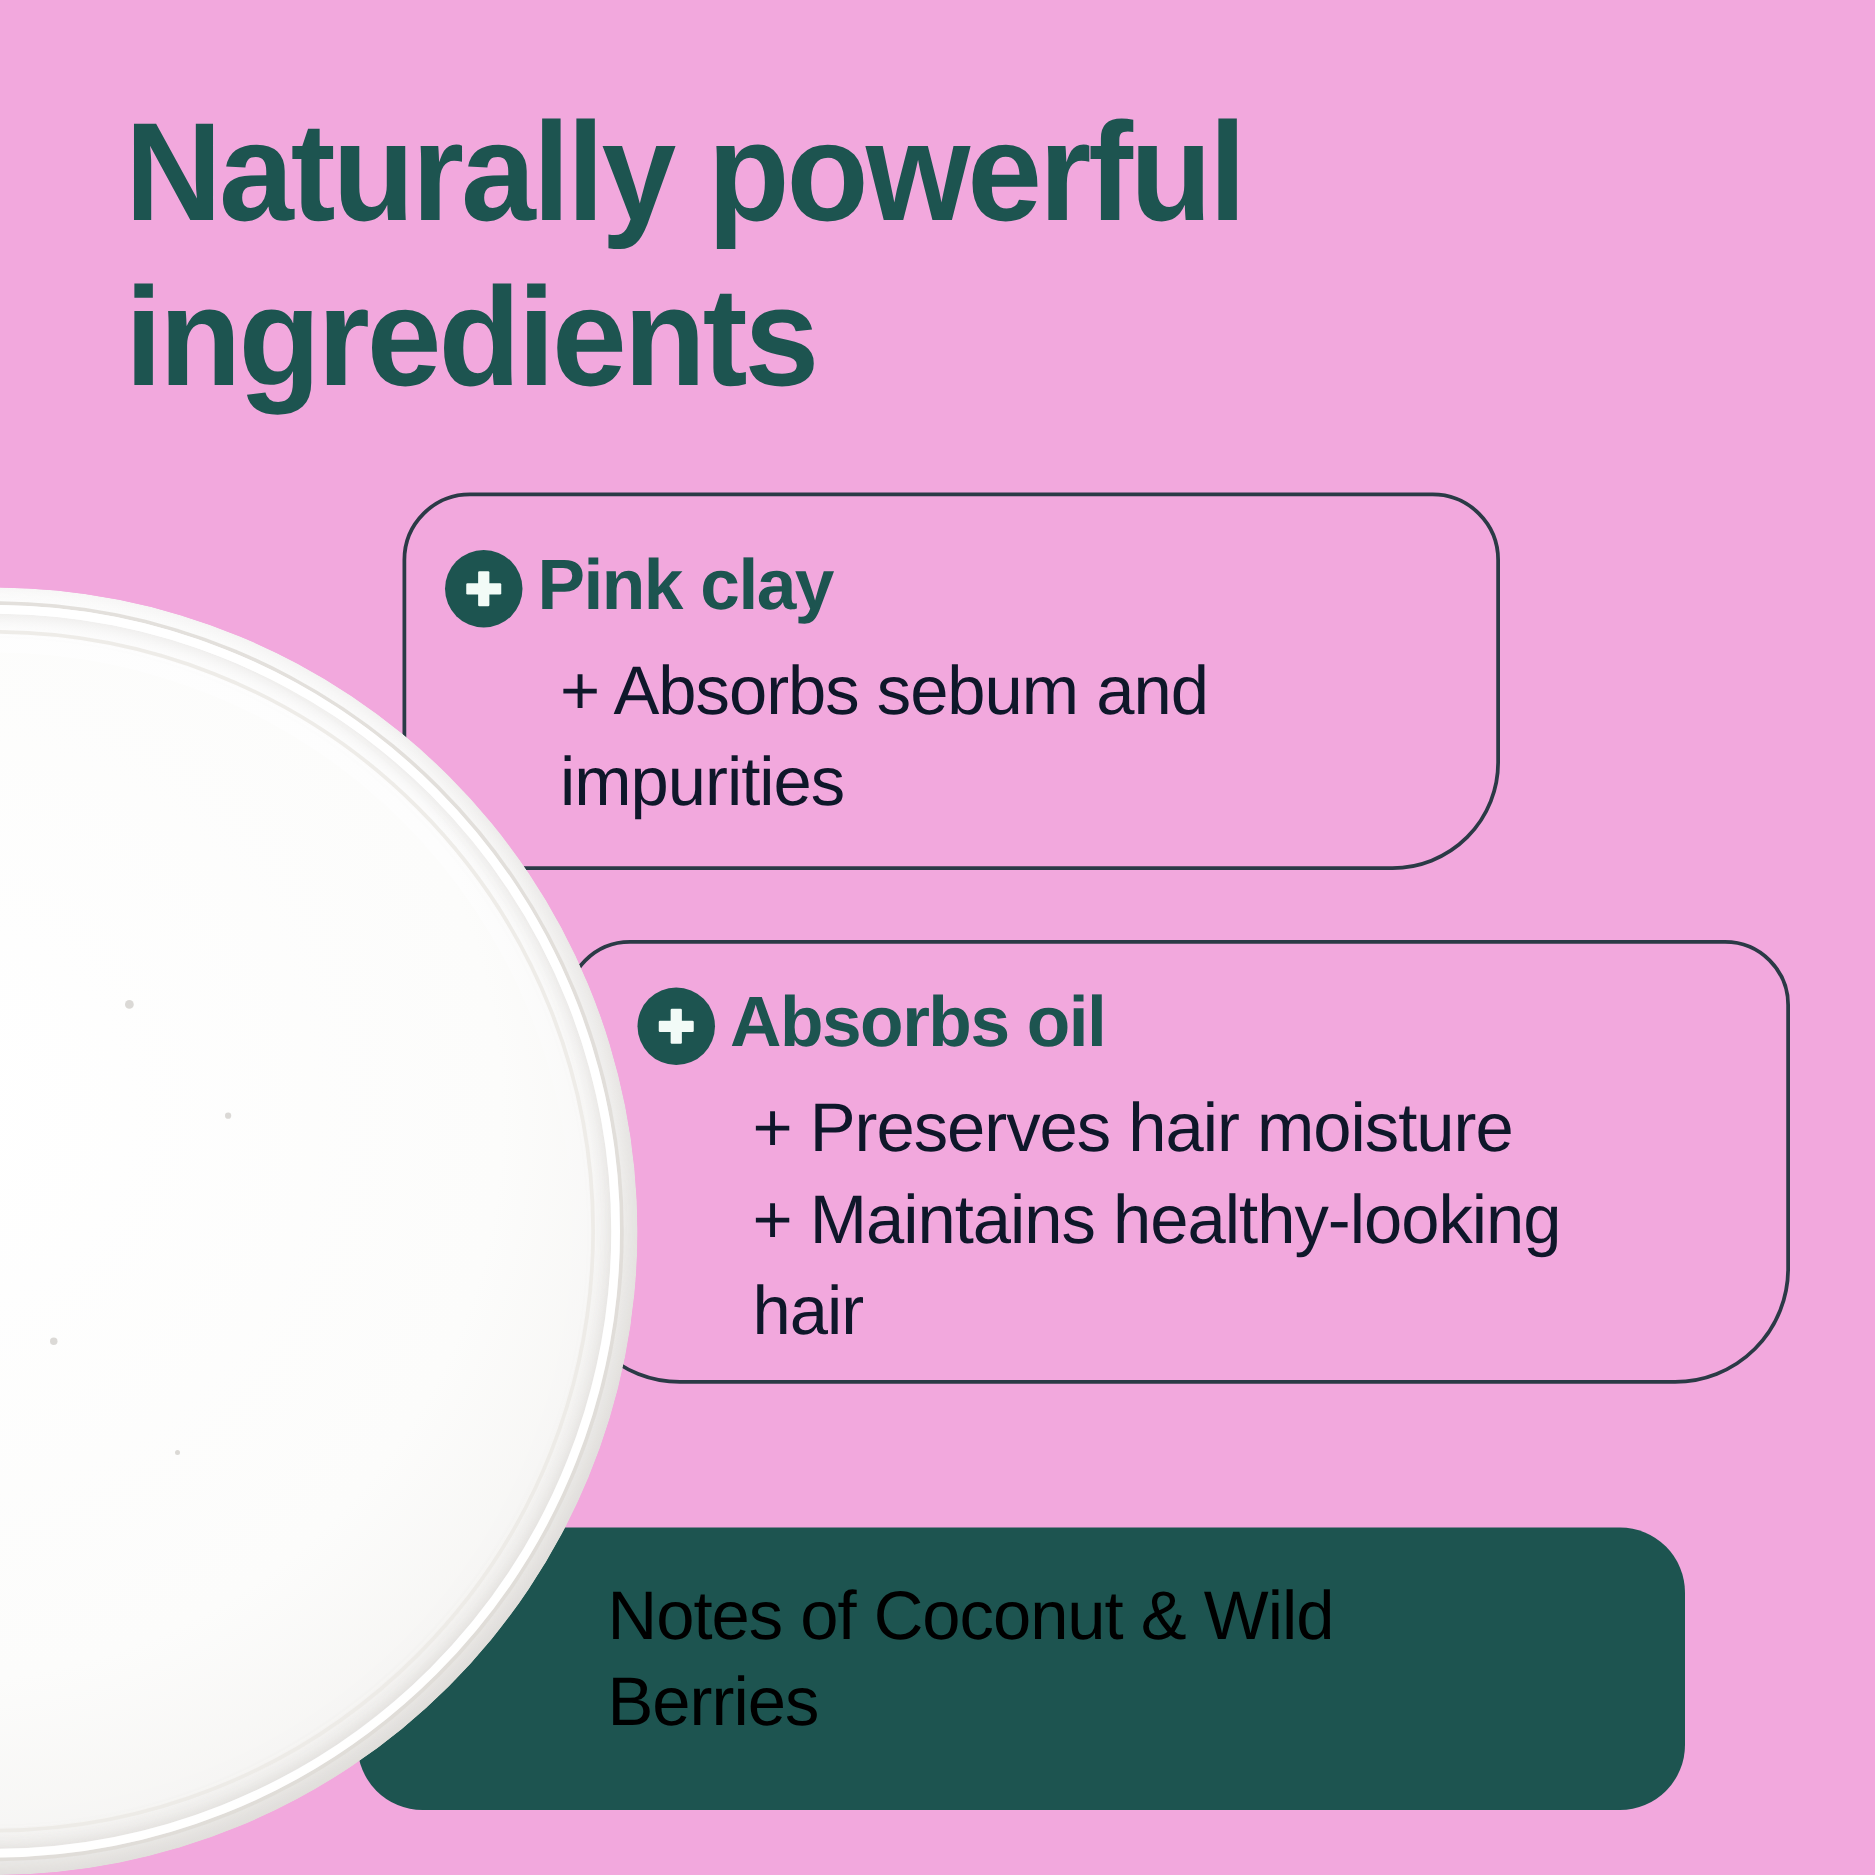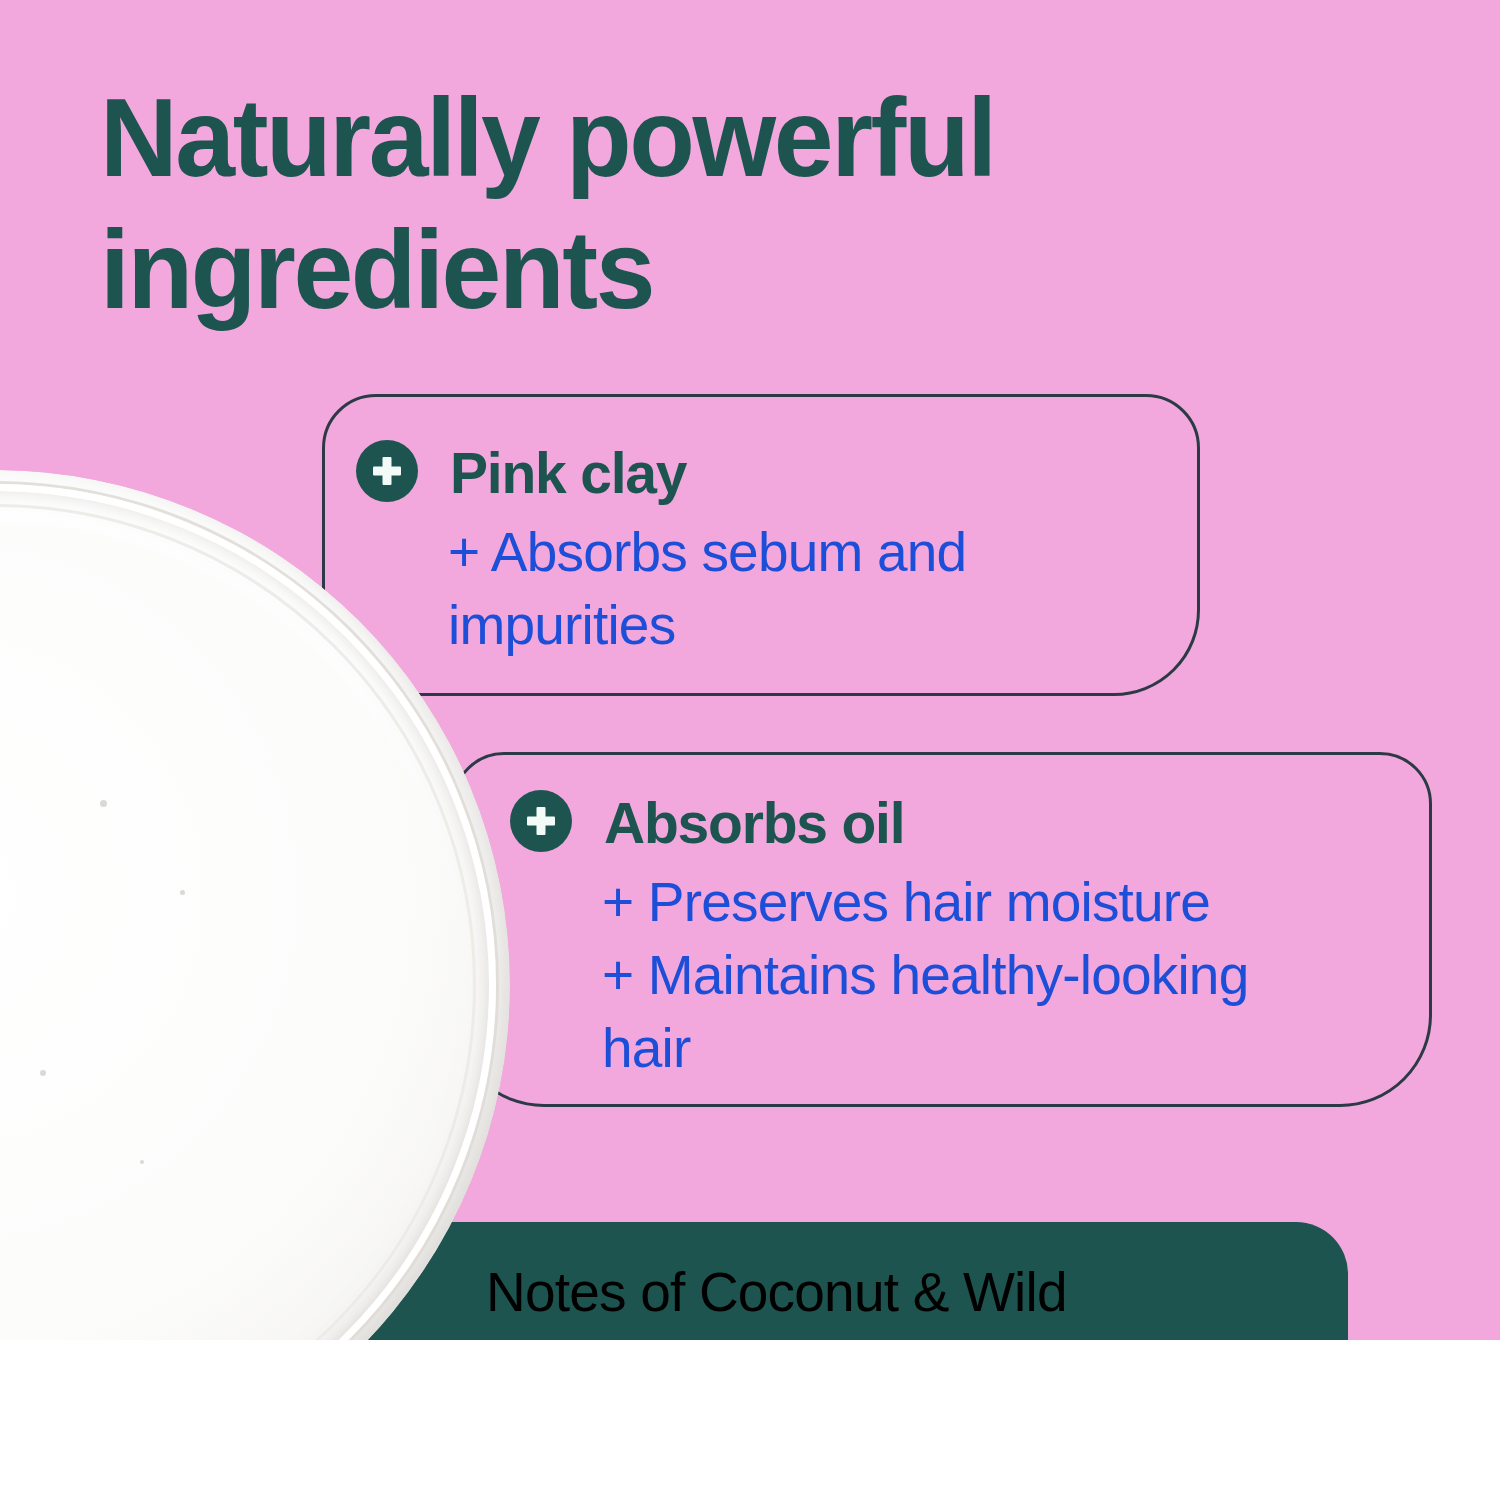--- a/index.html
+++ b/index.html
@@ -3,21 +3,21 @@
 <meta charset="utf-8">
 <style>
   html, body {
     margin: 0;
     padding: 0;
     background: #ffffff;
   }
   #canvas {
     position: relative;
     width: 1500px;
-    height: 1340px;
+    height: 1500px;
     overflow: hidden;
     background: #f2a8dd;
     font-family: "Liberation Sans", sans-serif;
     -webkit-font-smoothing: antialiased;
   }
 
   
   .page-title {
     position: absolute;
     left: 100px;
@@ -106,22 +106,22 @@
 
   .card-content {
     position: absolute;
     z-index: 8;
   }
   .card-1-content { left: 356px; top: 440px; width: 820px; }
   .card-2-content { left: 510px; top: 790px; width: 930px; }
 
   .card-head {
     display: flex;
-    align-items: flex-end;
-    gap: 32px;
+    align-items: flex-start;
+    gap: 12px;
   }
   .plus-badge {
     flex: 0 0 auto;
     width: 62px;
     height: 62px;
     border-radius: 50%;
     background: #1d5450;
     position: relative;
   }
   .plus-badge::before,
@@ -148,21 +148,21 @@
   .card-title {
     color: #1d5450;
     font-size: 57px;
     font-weight: bold;
     letter-spacing: -1.2px;
     line-height: 1;
   }
   .card-body {
     margin-top: 14px;
     margin-left: 92px;
-    color: #1d4ed8;
+    color: #0f172a;
     font-size: 55px;
     font-weight: normal;
     line-height: 1.33;
     letter-spacing: -0.8px;
     white-space: pre-line;
   }
   .card-2-content .card-body { margin-left: 92px; }
 
   
   .scent-banner {

